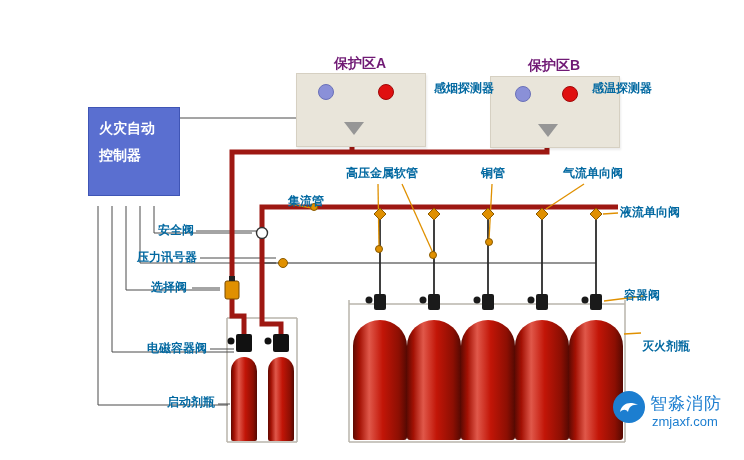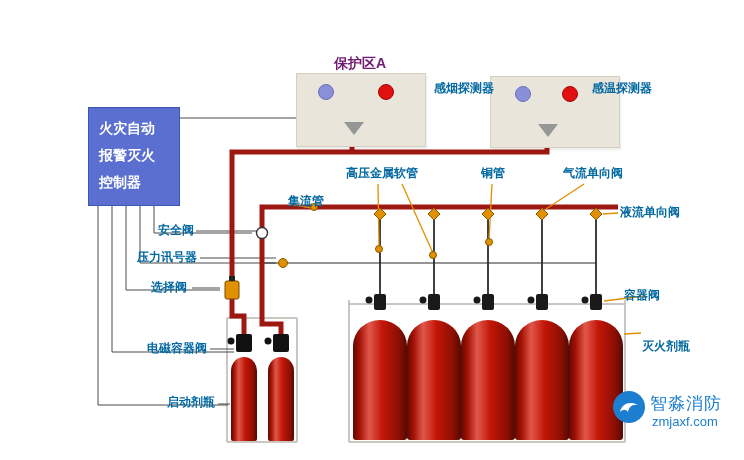--- a/index.html
+++ b/index.html
@@ -8,21 +8,21 @@
   #wires{position:absolute;left:0;top:0;}
   .lbl{position:absolute;font-size:12px;font-weight:bold;color:#0369a1;white-space:nowrap;line-height:13px;}
   .zone-title{position:absolute;width:128px;text-align:center;font-size:14px;font-weight:bold;color:#701a75;}
   .zone-box{position:absolute;width:128px;background:var(--zone-bg);border:1px solid #d6d0c2;
             box-shadow:1px 2px 2px rgba(0,0,0,0.08);}
   .det{position:absolute;width:14px;height:14px;border-radius:50%;}
   .det.smoke{background:var(--detector-smoke);border:1px solid #6a71b8;}
   .det.heat{background:var(--detector-heat);border:1px solid #a00808;}
   .tri{position:absolute;width:0;height:0;border-left:10px solid transparent;
        border-right:10px solid transparent;border-top:13px solid #969696;}
-  #controller{position:absolute;left:88px;top:107px;width:92px;height:99px;background:var(--controller-blue);
+  #controller{position:absolute;left:88px;top:107px;width:92px;height:89px;background:var(--controller-blue);
               border:1px solid #3f55b5;color:#fff;font-size:14px;font-weight:bold;
               padding:7px 0 12px 10px;box-sizing:border-box;line-height:27px;}
   .cyl{position:absolute;background:linear-gradient(90deg,#5f0a02 0%,#a31104 12%,#e0584a 30%,#c21507 55%,#8c0f03 85%,#550902 100%);}
   .cyl.big{width:54px;height:120px;top:320px;border-radius:27px 27px 3px 3px / 26px 26px 3px 3px;}
   .cyl.small{width:26px;height:84px;top:357px;border-radius:13px 13px 2px 2px / 14px 14px 2px 2px;}
   #brand-name{position:absolute;left:650px;top:392px;font-size:17px;font-weight:normal;color:var(--brand-blue);letter-spacing:1px;}
   #brand-site{position:absolute;left:652px;top:414px;font-size:13px;color:var(--brand-blue);}
   #brand-logo{position:absolute;left:612px;top:390px;width:34px;height:34px;}
 </style>
 </head>
@@ -125,31 +125,31 @@
     <g fill="#111">
       <rect x="236" y="334" width="16" height="18" rx="2"></rect>
         <circle cx="231" cy="341" r="3.5"></circle>
       <rect x="273" y="334" width="16" height="18" rx="2"></rect>
         <circle cx="268" cy="341" r="3.5"></circle>
     </g>
   </svg>
 
   <div id="controller">
     <div>火灾自动</div>
-    <div>报警灭火</div>
     <div>控制器</div>
   </div>
 
   <div class="zone-title" style="left:296px;top:55px;">保护区A</div>
   <div class="zone-box" style="left:296px;top:73px;height:72px;">
     <div class="det smoke" style="left:21px;top:10px;"></div>
     <div class="det heat" style="left:81px;top:10px;"></div>
     <div class="tri" style="left:47px;top:48px;"></div>
   </div>
 
+  <div class="zone-title" style="left:490px;top:57px;">保护区B</div>
   <div class="zone-box" style="left:490px;top:76px;height:70px;">
     <div class="det smoke" style="left:24px;top:9px;"></div>
     <div class="det heat" style="left:71px;top:9px;"></div>
     <div class="tri" style="left:47px;top:47px;"></div>
   </div>
 
   <div class="cyl big" style="left:353px;"></div>
   <div class="cyl big" style="left:407px;"></div>
   <div class="cyl big" style="left:461px;"></div>
   <div class="cyl big" style="left:515px;"></div>

